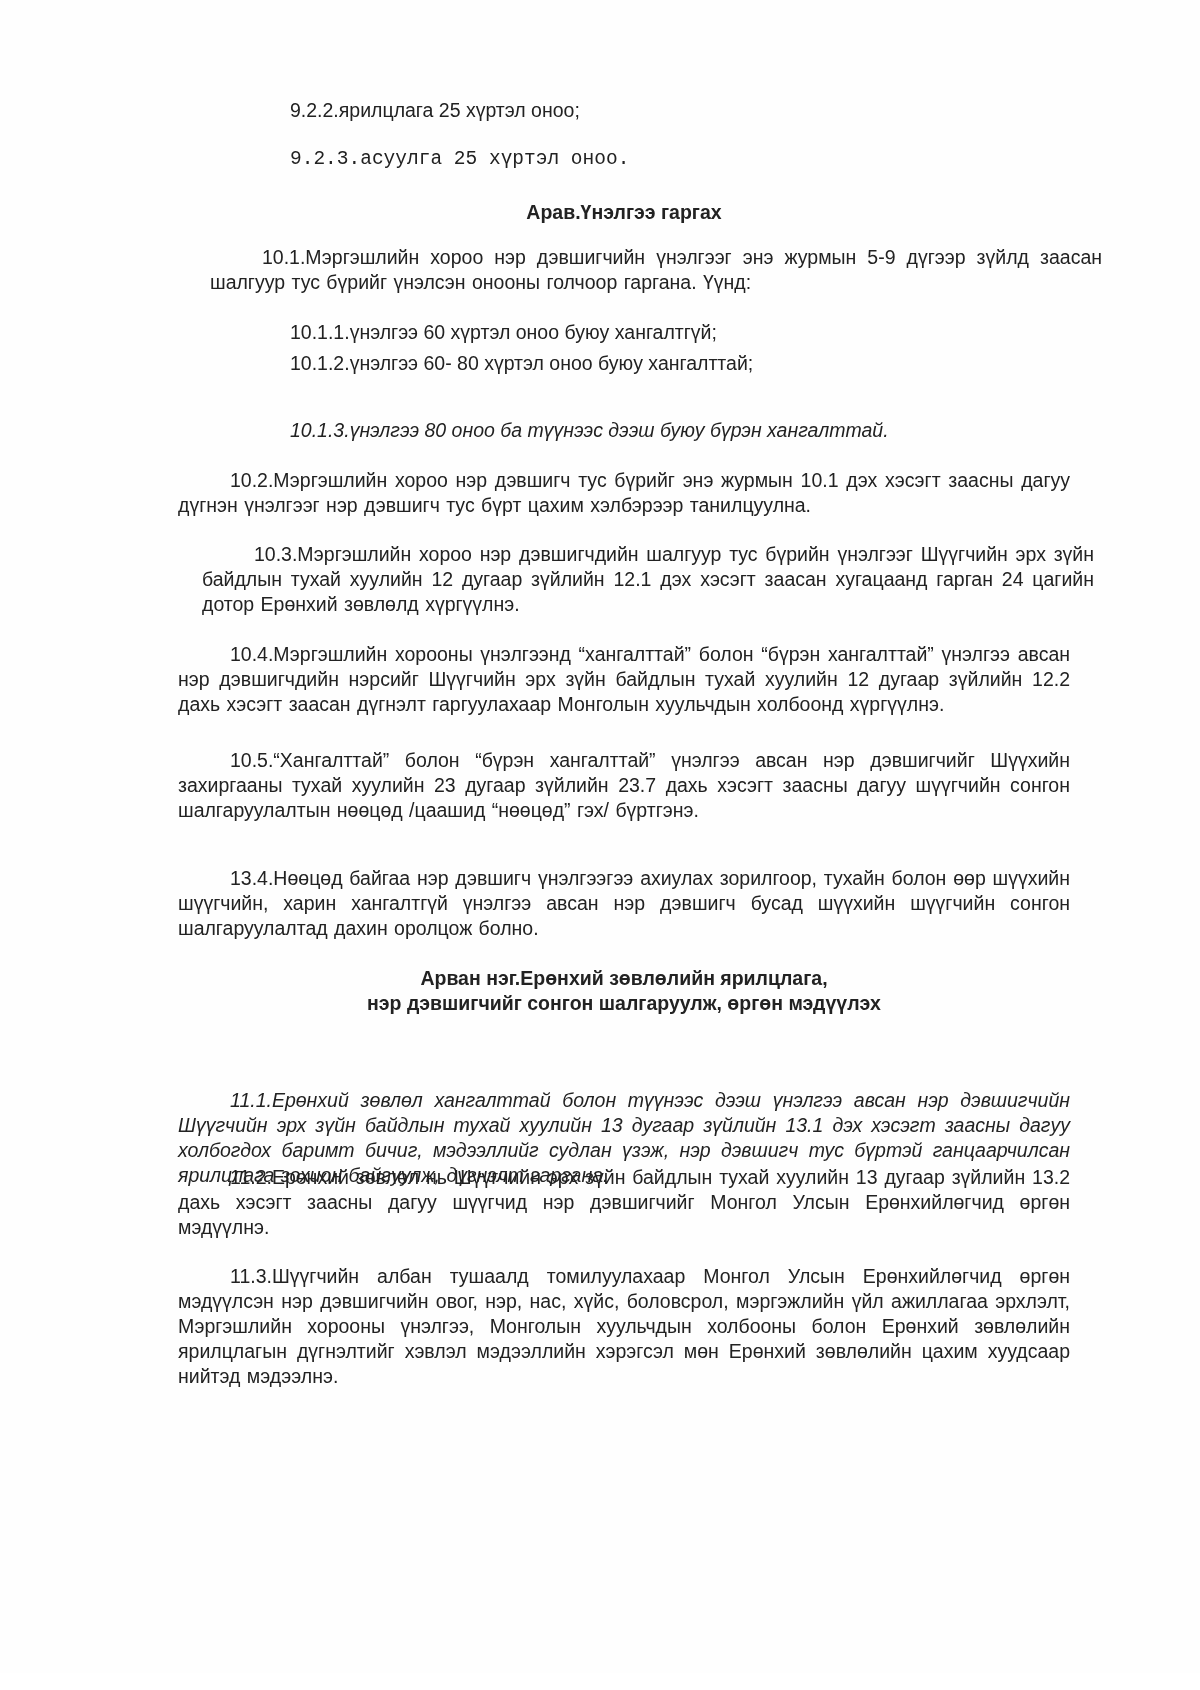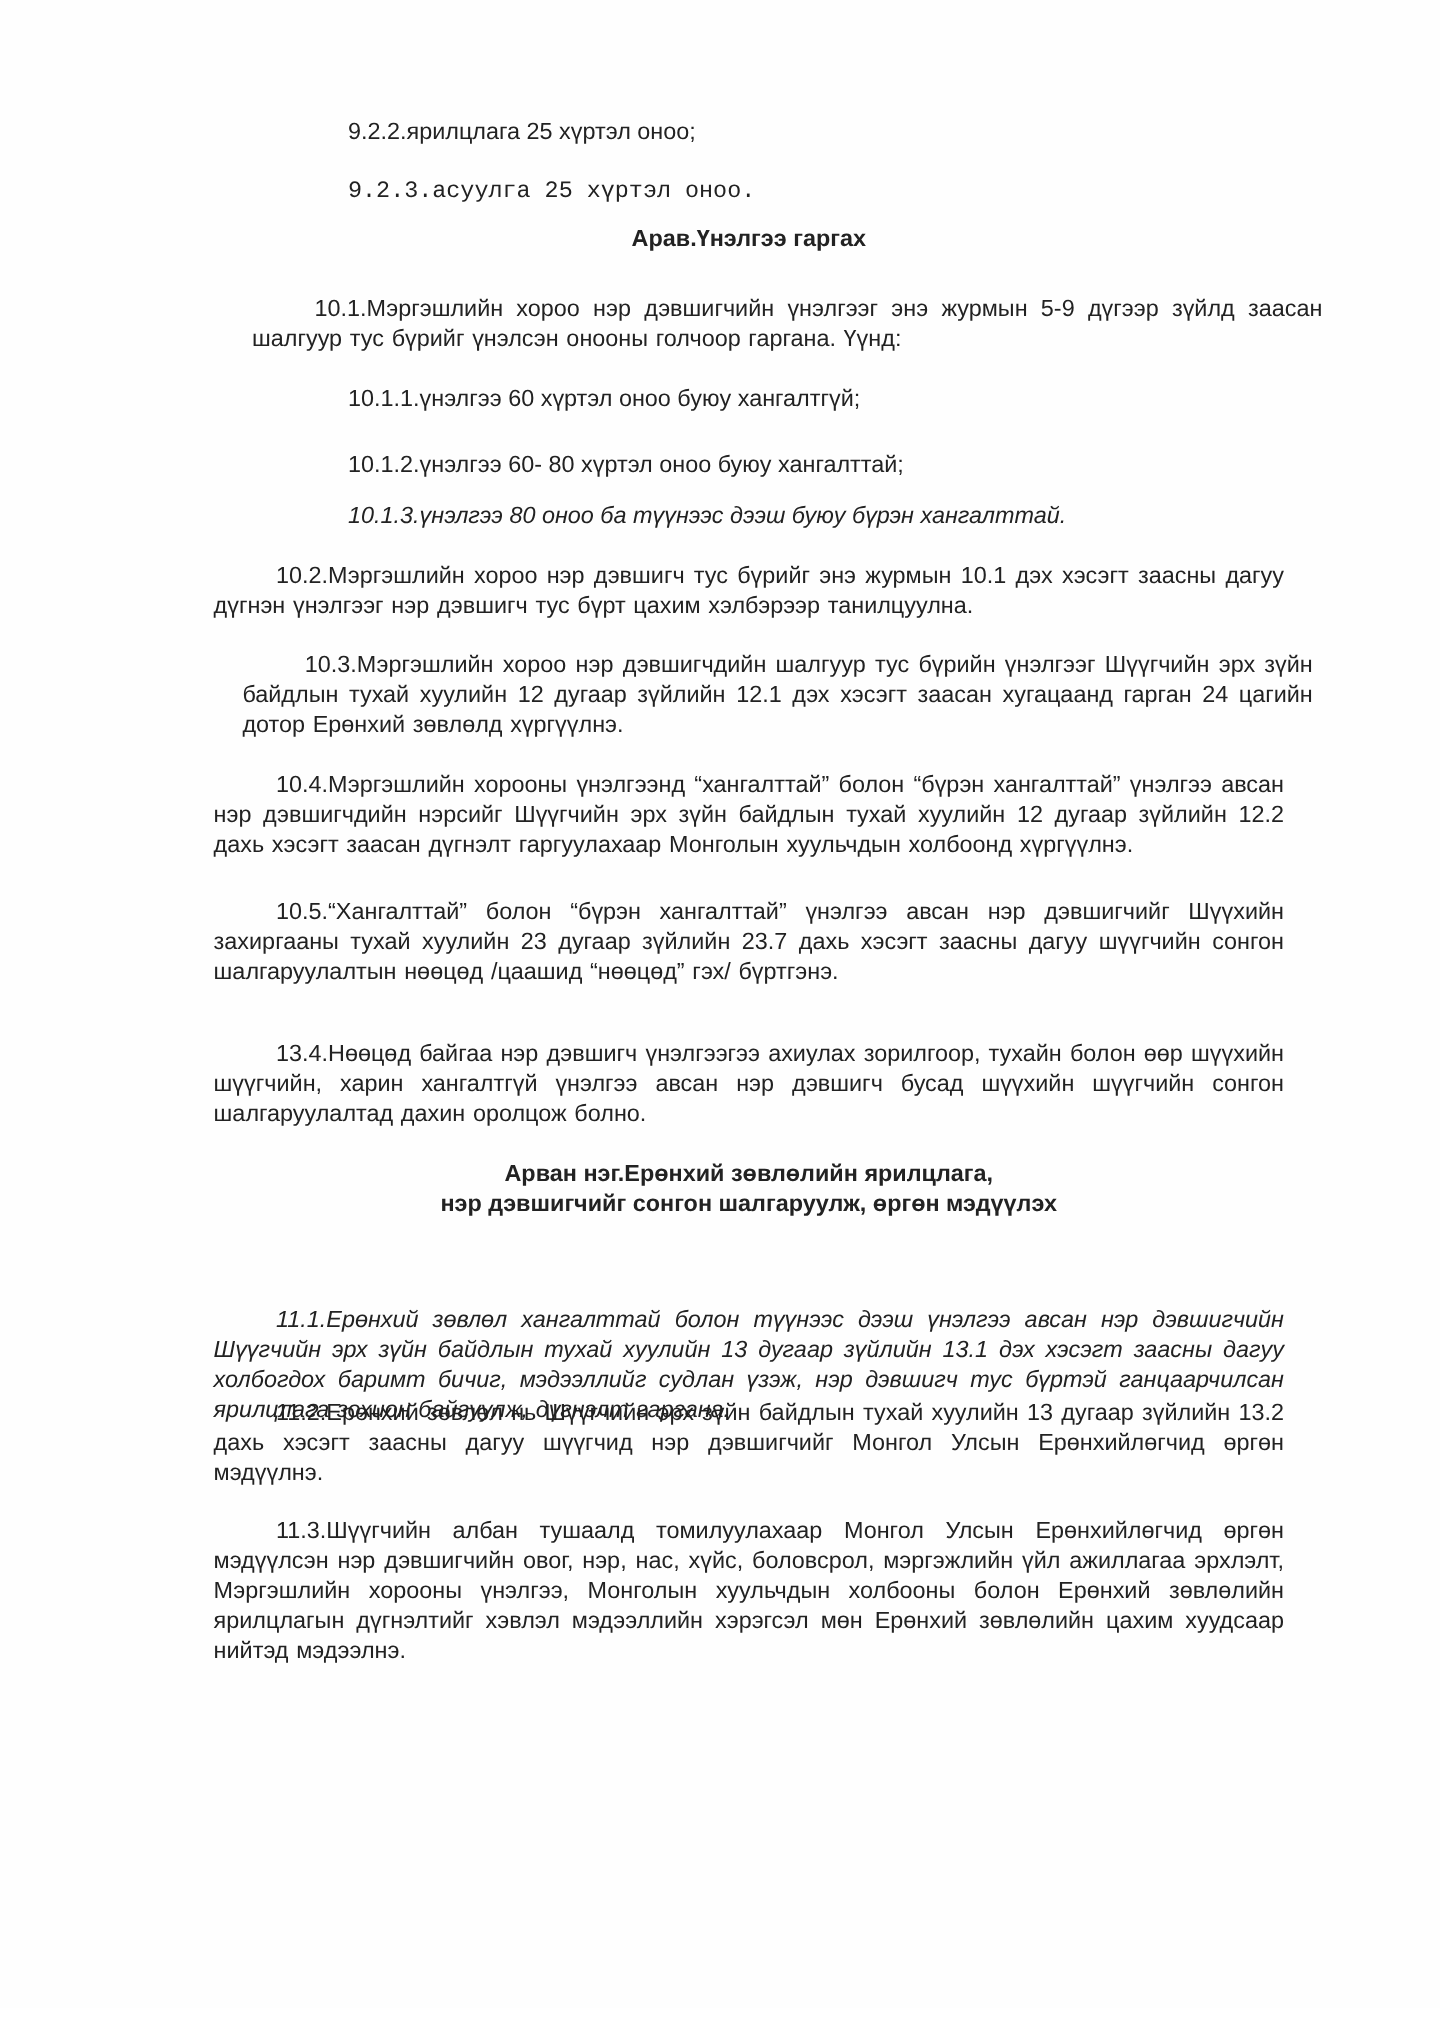--- a/index.html
+++ b/index.html
@@ -58,26 +58,26 @@
     .heading span { display: block; }
   </style>
 </head>
 <body>
 
 <div class="page">
 
   <div class="sub" style="top:98px;">9.2.2.ярилцлага 25 хүртэл оноо;</div>
   <div class="sub" style="top:147px;font-family:Liberation Mono, monospace;">9.2.3.асуулга 25 хүртэл оноо.</div>
 
-  <div class="heading" style="top:187px;text-align:center;">Арав.Үнэлгээ гаргах</div>
+  <div class="heading" style="top:200px;text-align:center;">Арав.Үнэлгээ гаргах</div>
 
   <div class="text para" style="top:245px;margin-left:32px;">10.1.Мэргэшлийн хороо нэр дэвшигчийн үнэлгээг энэ журмын 5-9 дүгээр зүйлд заасан шалгуур тус бүрийг үнэлсэн онооны голчоор гаргана. Үүнд:</div>
 
   <div class="sub" style="top:320px;">10.1.1.үнэлгээ 60 хүртэл оноо буюу хангалтгүй;</div>
-  <div class="sub" style="top:375px;">10.1.2.үнэлгээ 60- 80 хүртэл оноо буюу хангалттай;</div>
+  <div class="sub" style="top:351px;">10.1.2.үнэлгээ 60- 80 хүртэл оноо буюу хангалттай;</div>
   <div class="sub" style="top:418px;font-style:italic;">10.1.3.үнэлгээ 80 оноо ба түүнээс дээш буюу бүрэн хангалттай.</div>
 
   <div class="text para" style="top:468px;">10.2.Мэргэшлийн хороо нэр дэвшигч тус бүрийг энэ журмын 10.1 дэх хэсэгт заасны дагуу дүгнэн үнэлгээг нэр дэвшигч тус бүрт цахим хэлбэрээр танилцуулна.</div>
 
   <div class="text para" style="top:542px;margin-left:24px;">10.3.Мэргэшлийн хороо нэр дэвшигчдийн шалгуур тус бүрийн үнэлгээг Шүүгчийн эрх зүйн байдлын тухай хуулийн 12 дугаар зүйлийн 12.1 дэх хэсэгт заасан хугацаанд гарган 24 цагийн дотор Ерөнхий зөвлөлд хүргүүлнэ.</div>
 
   <div class="text para" style="top:642px;">10.4.Мэргэшлийн хорооны үнэлгээнд “хангалттай” болон “бүрэн хангалттай” үнэлгээ авсан нэр дэвшигчдийн нэрсийг Шүүгчийн эрх зүйн байдлын тухай хуулийн 12 дугаар зүйлийн 12.2 дахь хэсэгт заасан дүгнэлт гаргуулахаар Монголын хуульчдын холбоонд хүргүүлнэ.</div>
 
   <div class="text para" style="top:748px;">10.5.“Хангалттай” болон “бүрэн хангалттай” үнэлгээ авсан нэр дэвшигчийг Шүүхийн захиргааны тухай хуулийн 23 дугаар зүйлийн 23.7 дахь хэсэгт заасны дагуу шүүгчийн сонгон шалгаруулалтын нөөцөд /цаашид “нөөцөд” гэх/ бүртгэнэ.</div>
 

